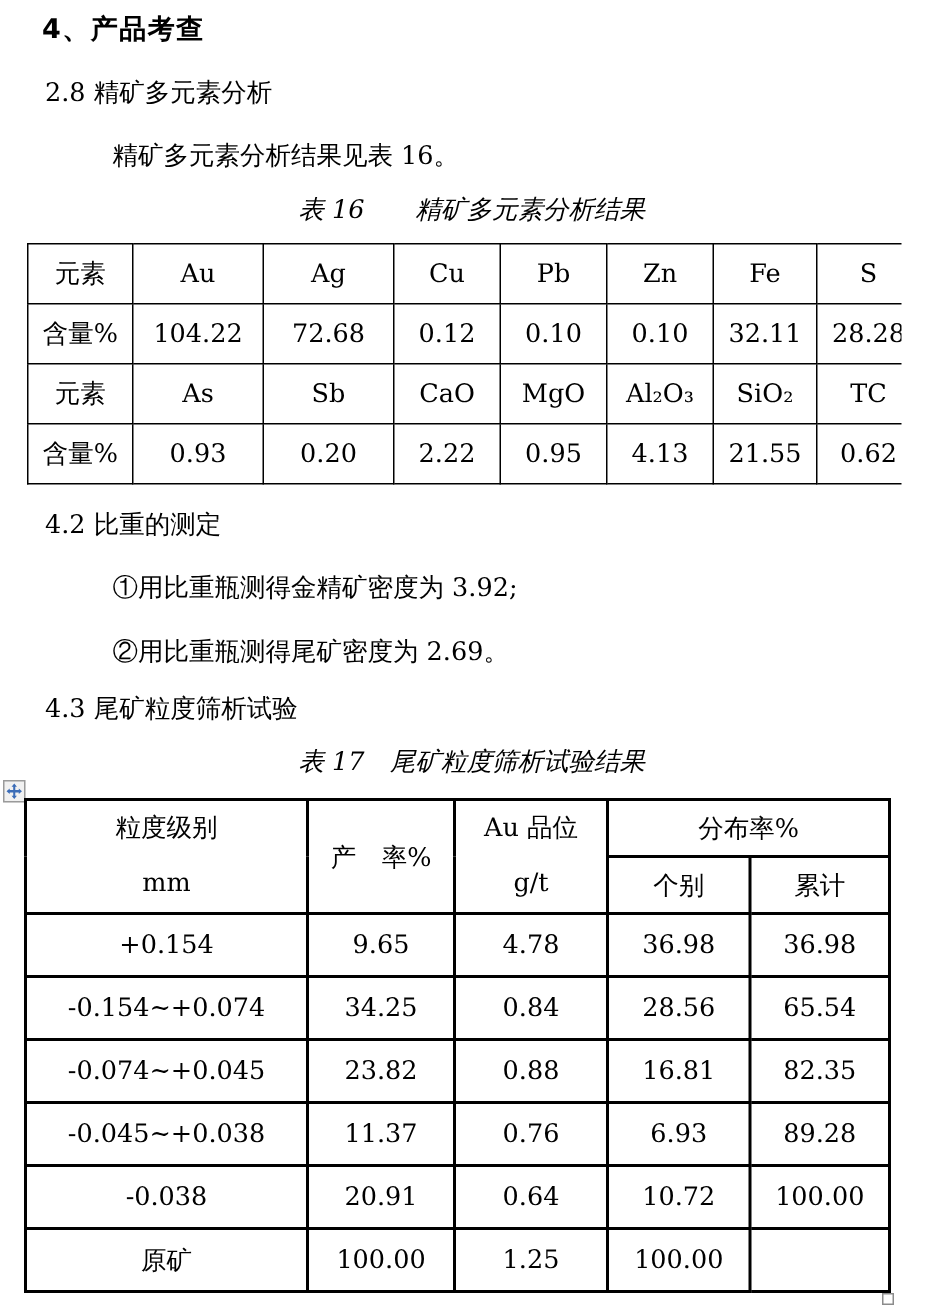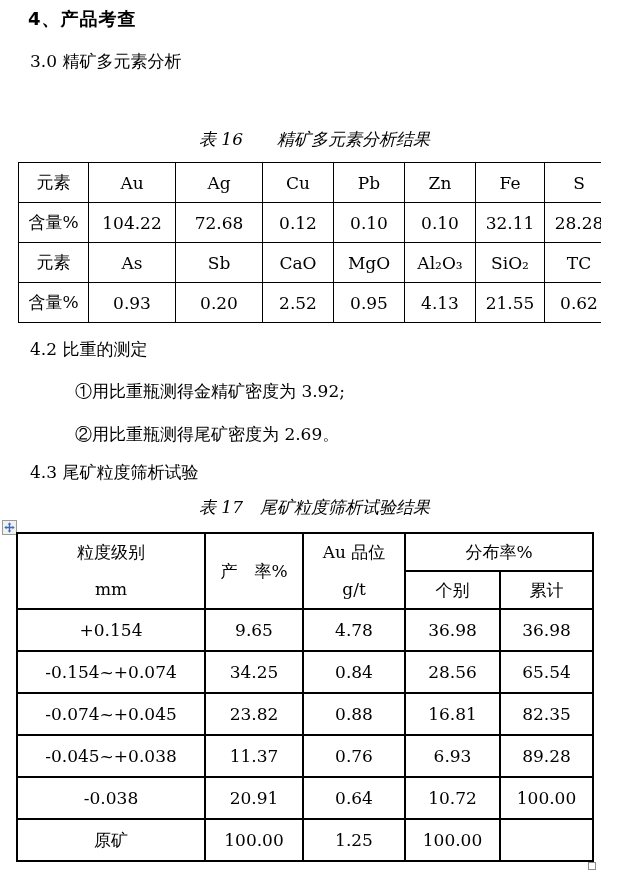--- a/index.html
+++ b/index.html
@@ -70,22 +70,23 @@
     cursor: nwse-resize;
   }
 </style>
 </head>
 <body>
 
 <div class="page">
 
   <div class="abs doc-heading">4、产品考查</div>
 
-  <div class="abs sec-title" style="top:50px">3.0 精矿多元素分析</div>
-
+  <div class="abs sec-title" style="top:50px">2.8 精矿多元素分析</div>
+
+  <div class="abs indent-para" style="top:92px">精矿多元素分析结果见表 16。</div>
 
   <div class="abs table-caption" style="top:128px">表 16　　精矿多元素分析结果</div>
 
   <table class="t16">
     <colgroup>
       <col style="width:70px">
         <col style="width:87px">
         <col style="width:87px">
         <col style="width:71px">
       <col style="width:71px">
@@ -121,21 +122,21 @@
         <td>CaO</td>
         <td>MgO</td>
         <td>Al₂O₃</td>
         <td>SiO₂</td>
         <td>TC</td>
       </tr>
       <tr>
         <td>含量%</td>
         <td>0.93</td>
         <td>0.20</td>
-        <td>2.52</td>
+        <td>2.22</td>
         <td>0.95</td>
         <td>4.13</td>
         <td>21.55</td>
         <td>0.62</td>
       </tr>
     </tbody>
   </table>
 
   <div class="abs sec-title" style="top:338px">4.2 比重的测定</div>
 

